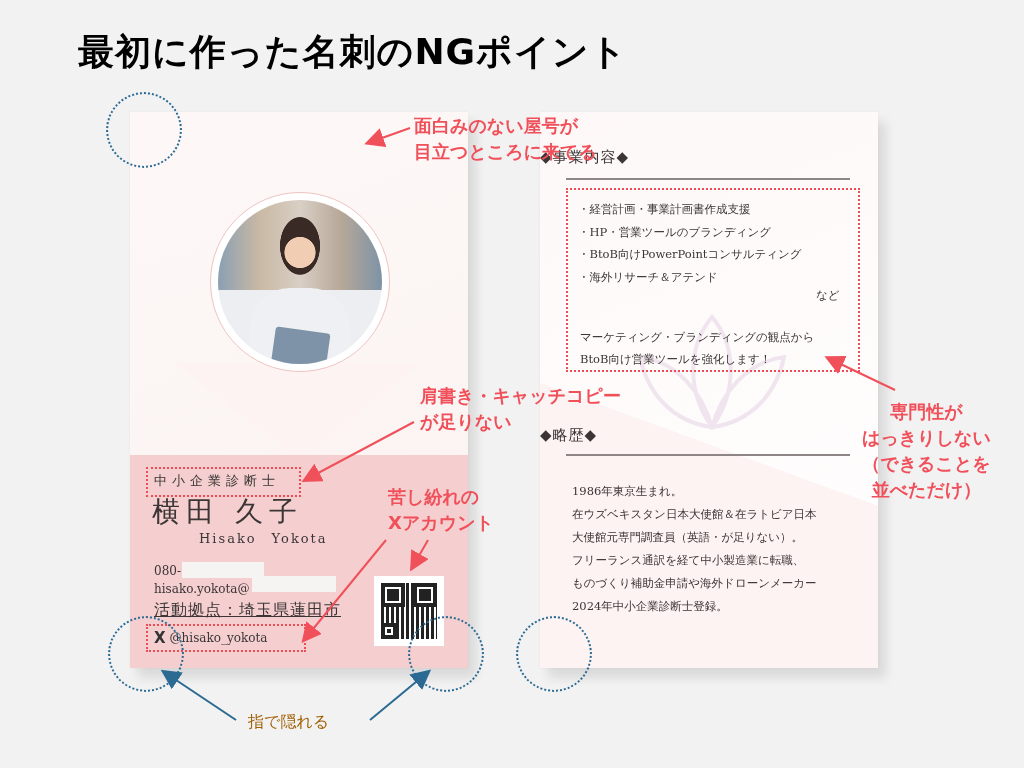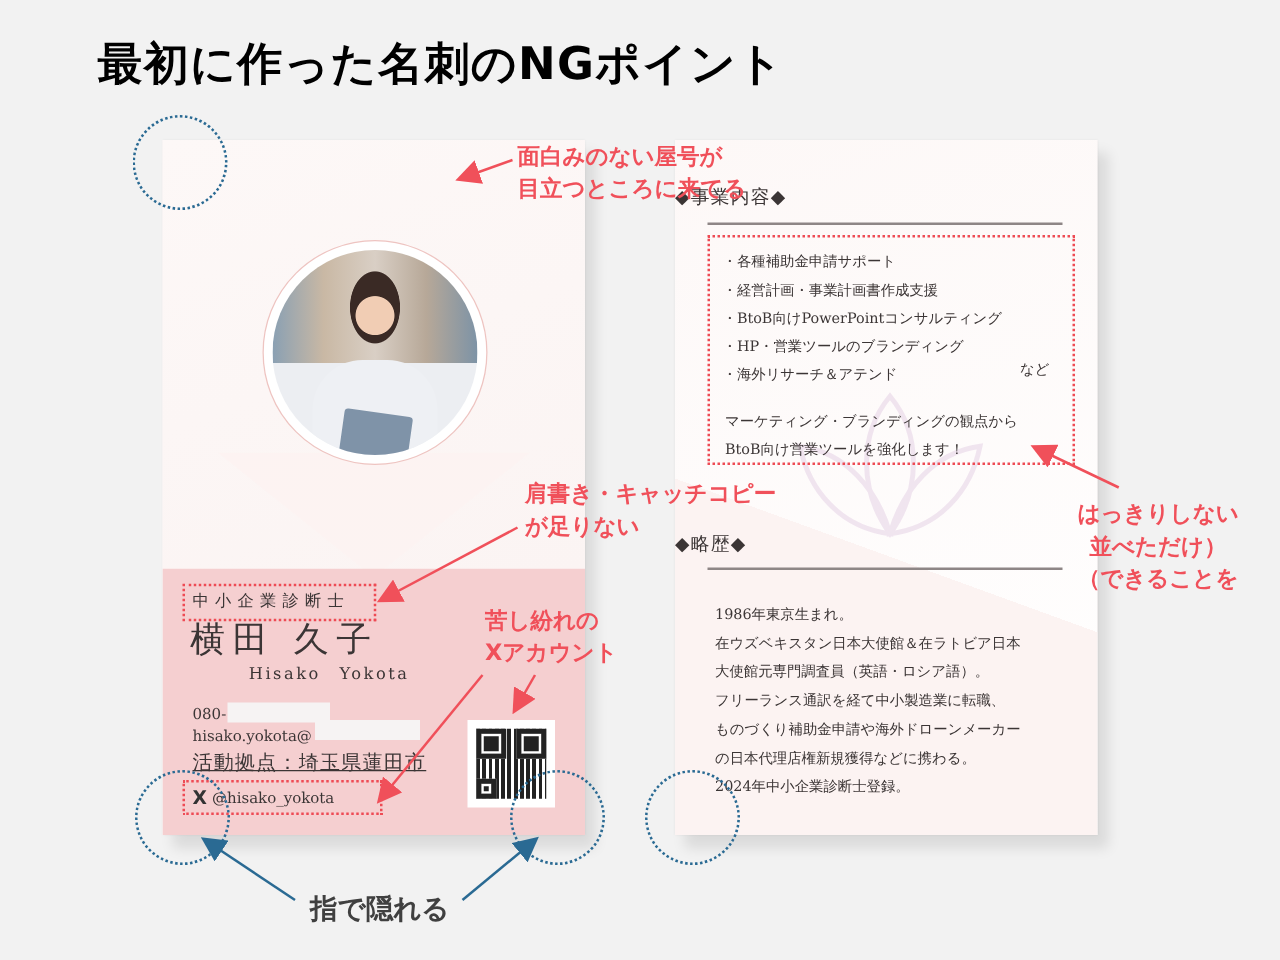--- a/index.html
+++ b/index.html
@@ -144,21 +144,21 @@
 
   .history { left: 32px; top: 368px; font-size: 11.5px; line-height: 23px; }
   .history p { white-space: nowrap; }
 
   
   .note { color: #f0505a; font-weight: bold; font-size: 18px; line-height: 26px; font-family: "DejaVu Sans", sans-serif; }
   .note-office { left: 414px; top: 113px; }
   .note-tagline { left: 420px; top: 383px; }
   .note-x { left: 388px; top: 484px; }
   .note-expertise { left: 862px; top: 399px; text-align: center; }
-  .note-finger { color: #404040; font-weight: bold; font-size: 22px; left: 248px; top: 712px; font-family: "DejaVu Sans", sans-serif; }
+  .note-finger { color: #a16207; font-weight: normal; font-size: 16px; left: 248px; top: 712px; font-family: "DejaVu Sans", sans-serif; }
 
   .finger-circle {
     width: 76px; height: 76px; border-radius: 50%;
     border: 2.5px dotted #2a6a93;
   }
   svg.overlay { position: absolute; left: 0; top: 0; pointer-events: none; }
 </style>
 </head>
 <body>
 
@@ -206,41 +206,39 @@
     <path d="M80 5 C55 35 55 80 80 115 C105 80 105 35 80 5Z" fill="none" stroke="#e6d3e6" stroke-width="4"></path>
     <path d="M80 115 C40 110 15 80 8 45 C45 50 70 80 80 115Z" fill="none" stroke="#e6d3e6" stroke-width="4"></path>
     <path d="M80 115 C120 110 145 80 152 45 C115 50 90 80 80 115Z" fill="none" stroke="#e6d3e6" stroke-width="4"></path>
   </svg>
 
   <div class="abs back-head head-business serif">◆事業内容◆</div>
   <div class="abs rule rule-1"></div>
 
   <div class="abs services-box"></div>
   <ul class="abs services serif">
-    <li>・各種補助金申請サポート</li>
     <li>・経営計画・事業計画書作成支援</li>
+    <li>・HP・営業ツールのブランディング</li>
     <li>・BtoB向けPowerPointコンサルティング</li>
-    <li>・HP・営業ツールのブランディング</li>
     <li>・海外リサーチ＆アテンド</li>
   </ul>
   <div class="abs service-etc serif">など</div>
   <div class="abs tagline serif">
     <p>マーケティング・ブランディングの観点から</p>
     <p>BtoB向け営業ツールを強化します！</p>
   </div>
 
   <div class="abs back-head head-history serif">◆略歴◆</div>
   <div class="abs rule rule-2"></div>
   <div class="abs history serif">
     <p>1986年東京生まれ。</p>
     <p>在ウズベキスタン日本大使館＆在ラトビア日本</p>
-    <p>大使館元専門調査員（英語・ロシア語）。</p>
+    <p>大使館元専門調査員（英語・が足りない）。</p>
     <p>フリーランス通訳を経て中小製造業に転職、</p>
     <p>ものづくり補助金申請や海外ドローンメーカー</p>
-    <p>の日本代理店権新規獲得などに携わる。</p>
     <p>2024年中小企業診断士登録。</p>
   </div>
 </div>
 
 <div class="abs finger-circle" style="left:106px; top:92px;"></div>
 <div class="abs finger-circle" style="left:108px; top:616px;"></div>
 <div class="abs finger-circle" style="left:408px; top:616px;"></div>
 <div class="abs finger-circle" style="left:516px; top:616px;"></div>
 
 <svg class="overlay" width="1024" height="768">
@@ -267,17 +265,18 @@
 </div>
 <div class="abs note note-tagline">
   <p>肩書き・キャッチコピー</p>
   <p>が足りない</p>
 </div>
 <div class="abs note note-x">
   <p>苦し紛れの</p>
   <p>Xアカウント</p>
 </div>
 <div class="abs note note-expertise">
+  <p>専門性が</p>
   <p>はっきりしない</p>
+  <p>（できることを</p>
   <p>並べただけ）</p>
-  <p>（できることを</p>
 </div>
 <div class="abs note-finger">指で隠れる</div>
 
 </body></html>

